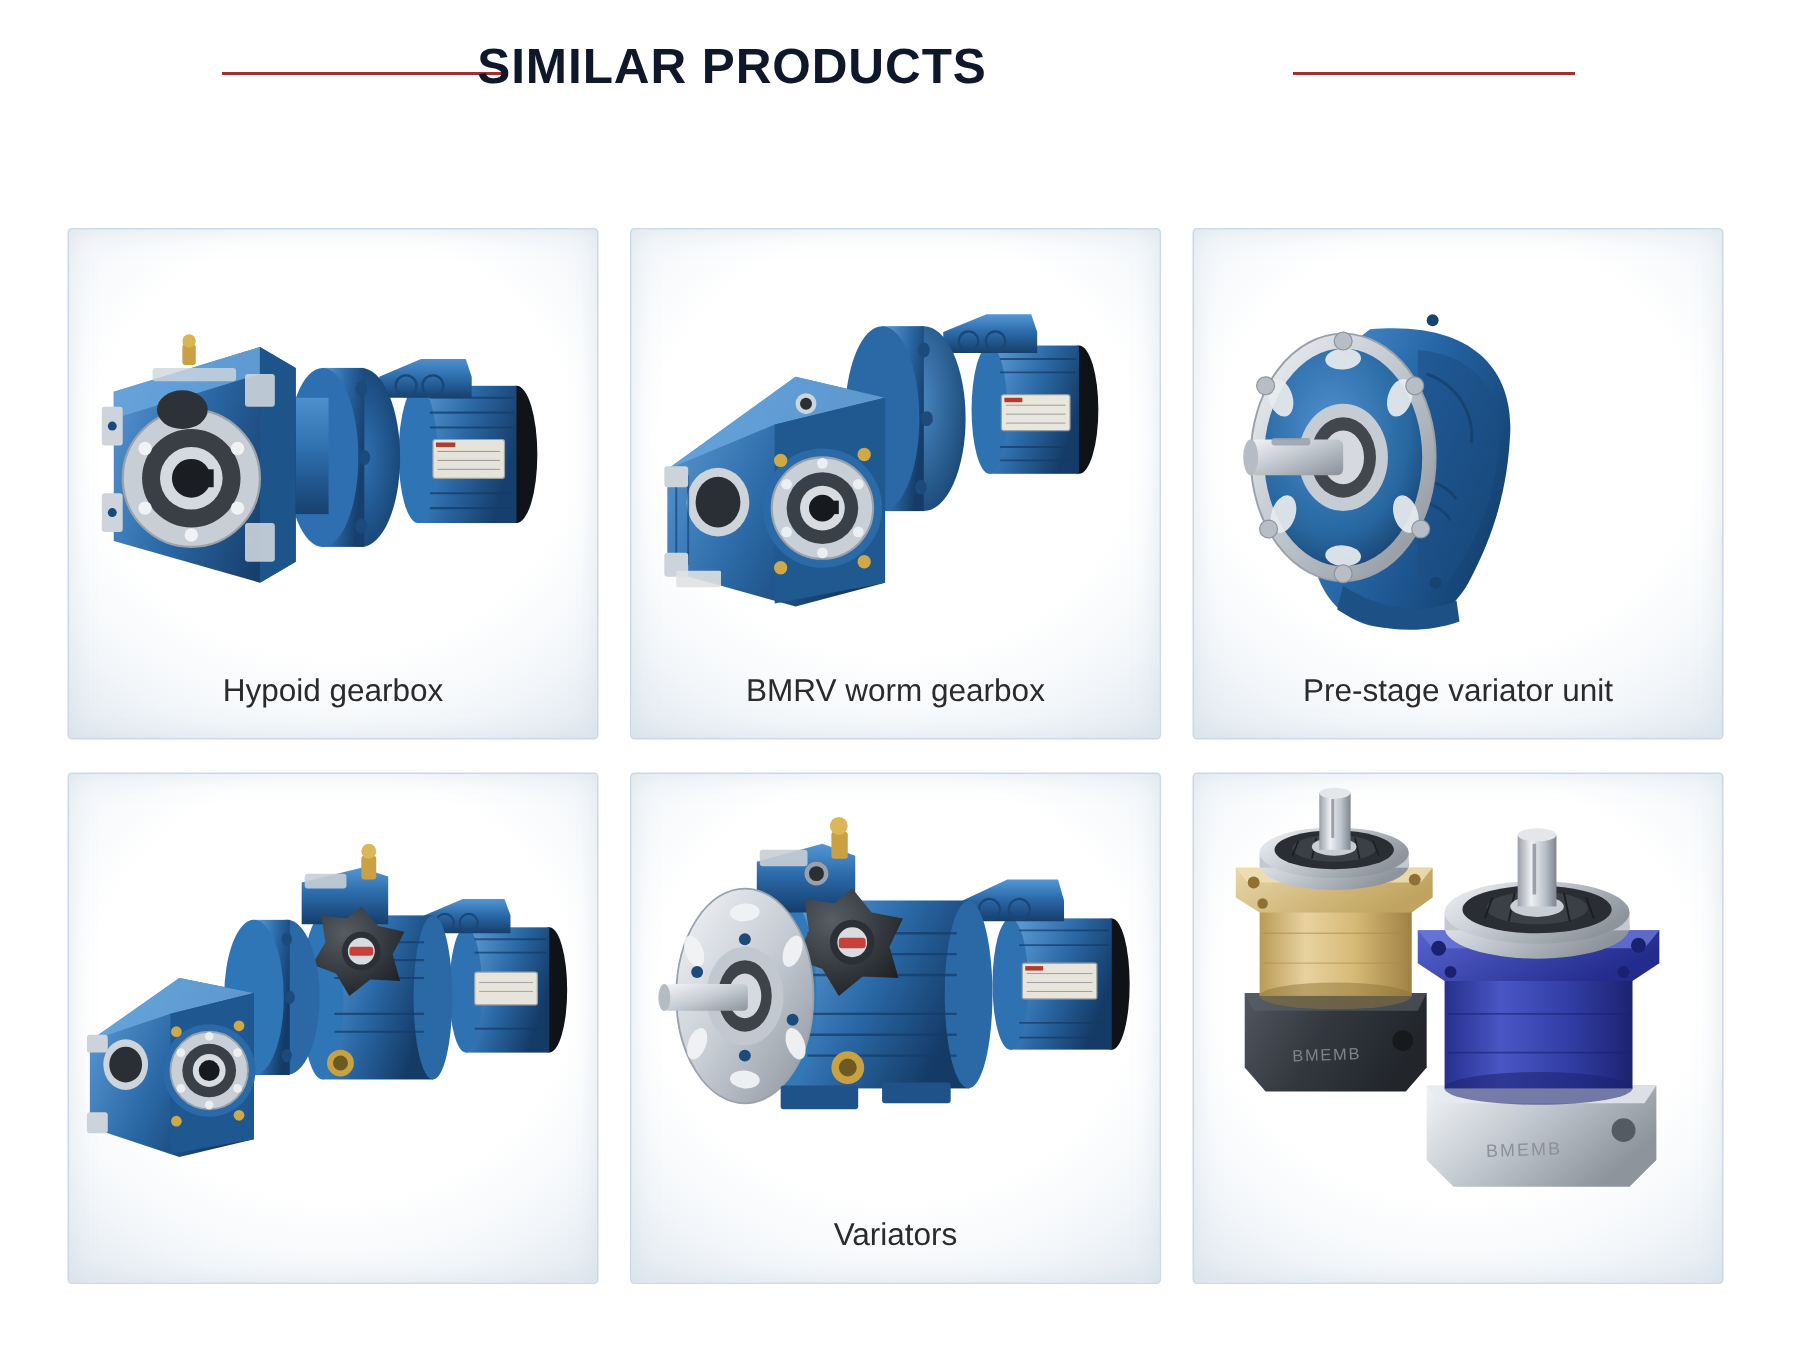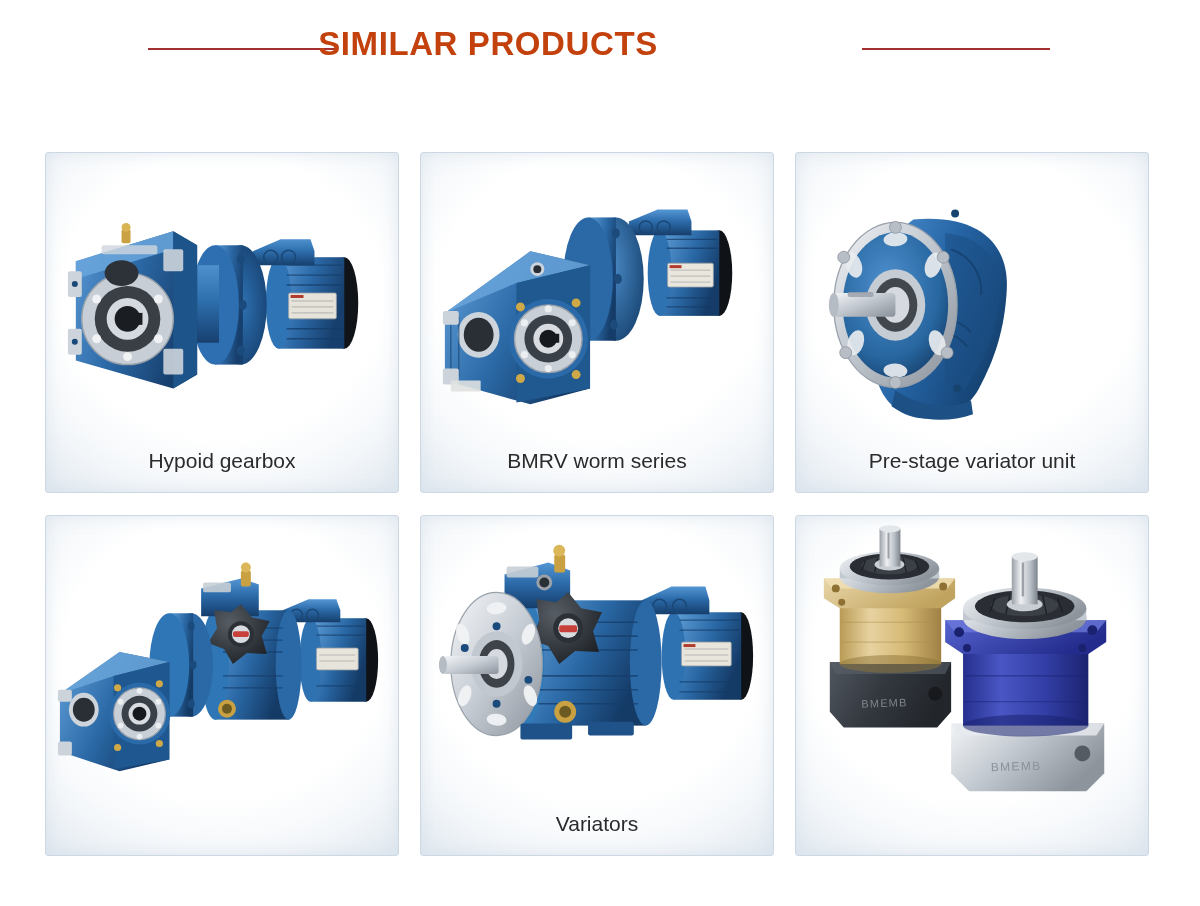--- a/index.html
+++ b/index.html
@@ -34,21 +34,21 @@
 
   .page-title {
     position: absolute;
     left: 0;
     top: 22px;
     width: 976px;
     text-align: center;
     font-size: 33px;
     font-weight: bold;
     letter-spacing: 0.6px;
-    color: #c2410c;
+    color: #0f172a;
     line-height: 44px;
     font-family: "Liberation Sans", sans-serif;
   }
 
   
   .grid {
     position: absolute;
     left: 45px;
     top: 152px;
     width: 1112px;
@@ -296,21 +296,21 @@
         </g>
 
         <g fill="#ccd3da">
           <rect x="22" y="216" width="16" height="16" rx="2"></rect>
           <rect x="22" y="158" width="16" height="14" rx="2"></rect>
         </g>
 
         <rect x="30" y="228" width="30" height="11" rx="1" fill="#dfe2e0" opacity="0.9"></rect>
       </svg>
     </div>
-    <div class="card-caption">BMRV worm series</div>
+    <div class="card-caption">BMRV worm gearbox</div>
   </div>
 
   <div class="card">
     <div class="card-media">
       <svg viewBox="0 0 354 282" xmlns="http://www.w3.org/2000/svg">
         <defs>
           <linearGradient id="c3body" x1="0" y1="0" x2="1" y2="0.6">
             <stop offset="0" stop-color="#4f93d2"></stop>
               <stop offset="0.5" stop-color="#2564a5"></stop>
               <stop offset="1" stop-color="#14406f"></stop>

